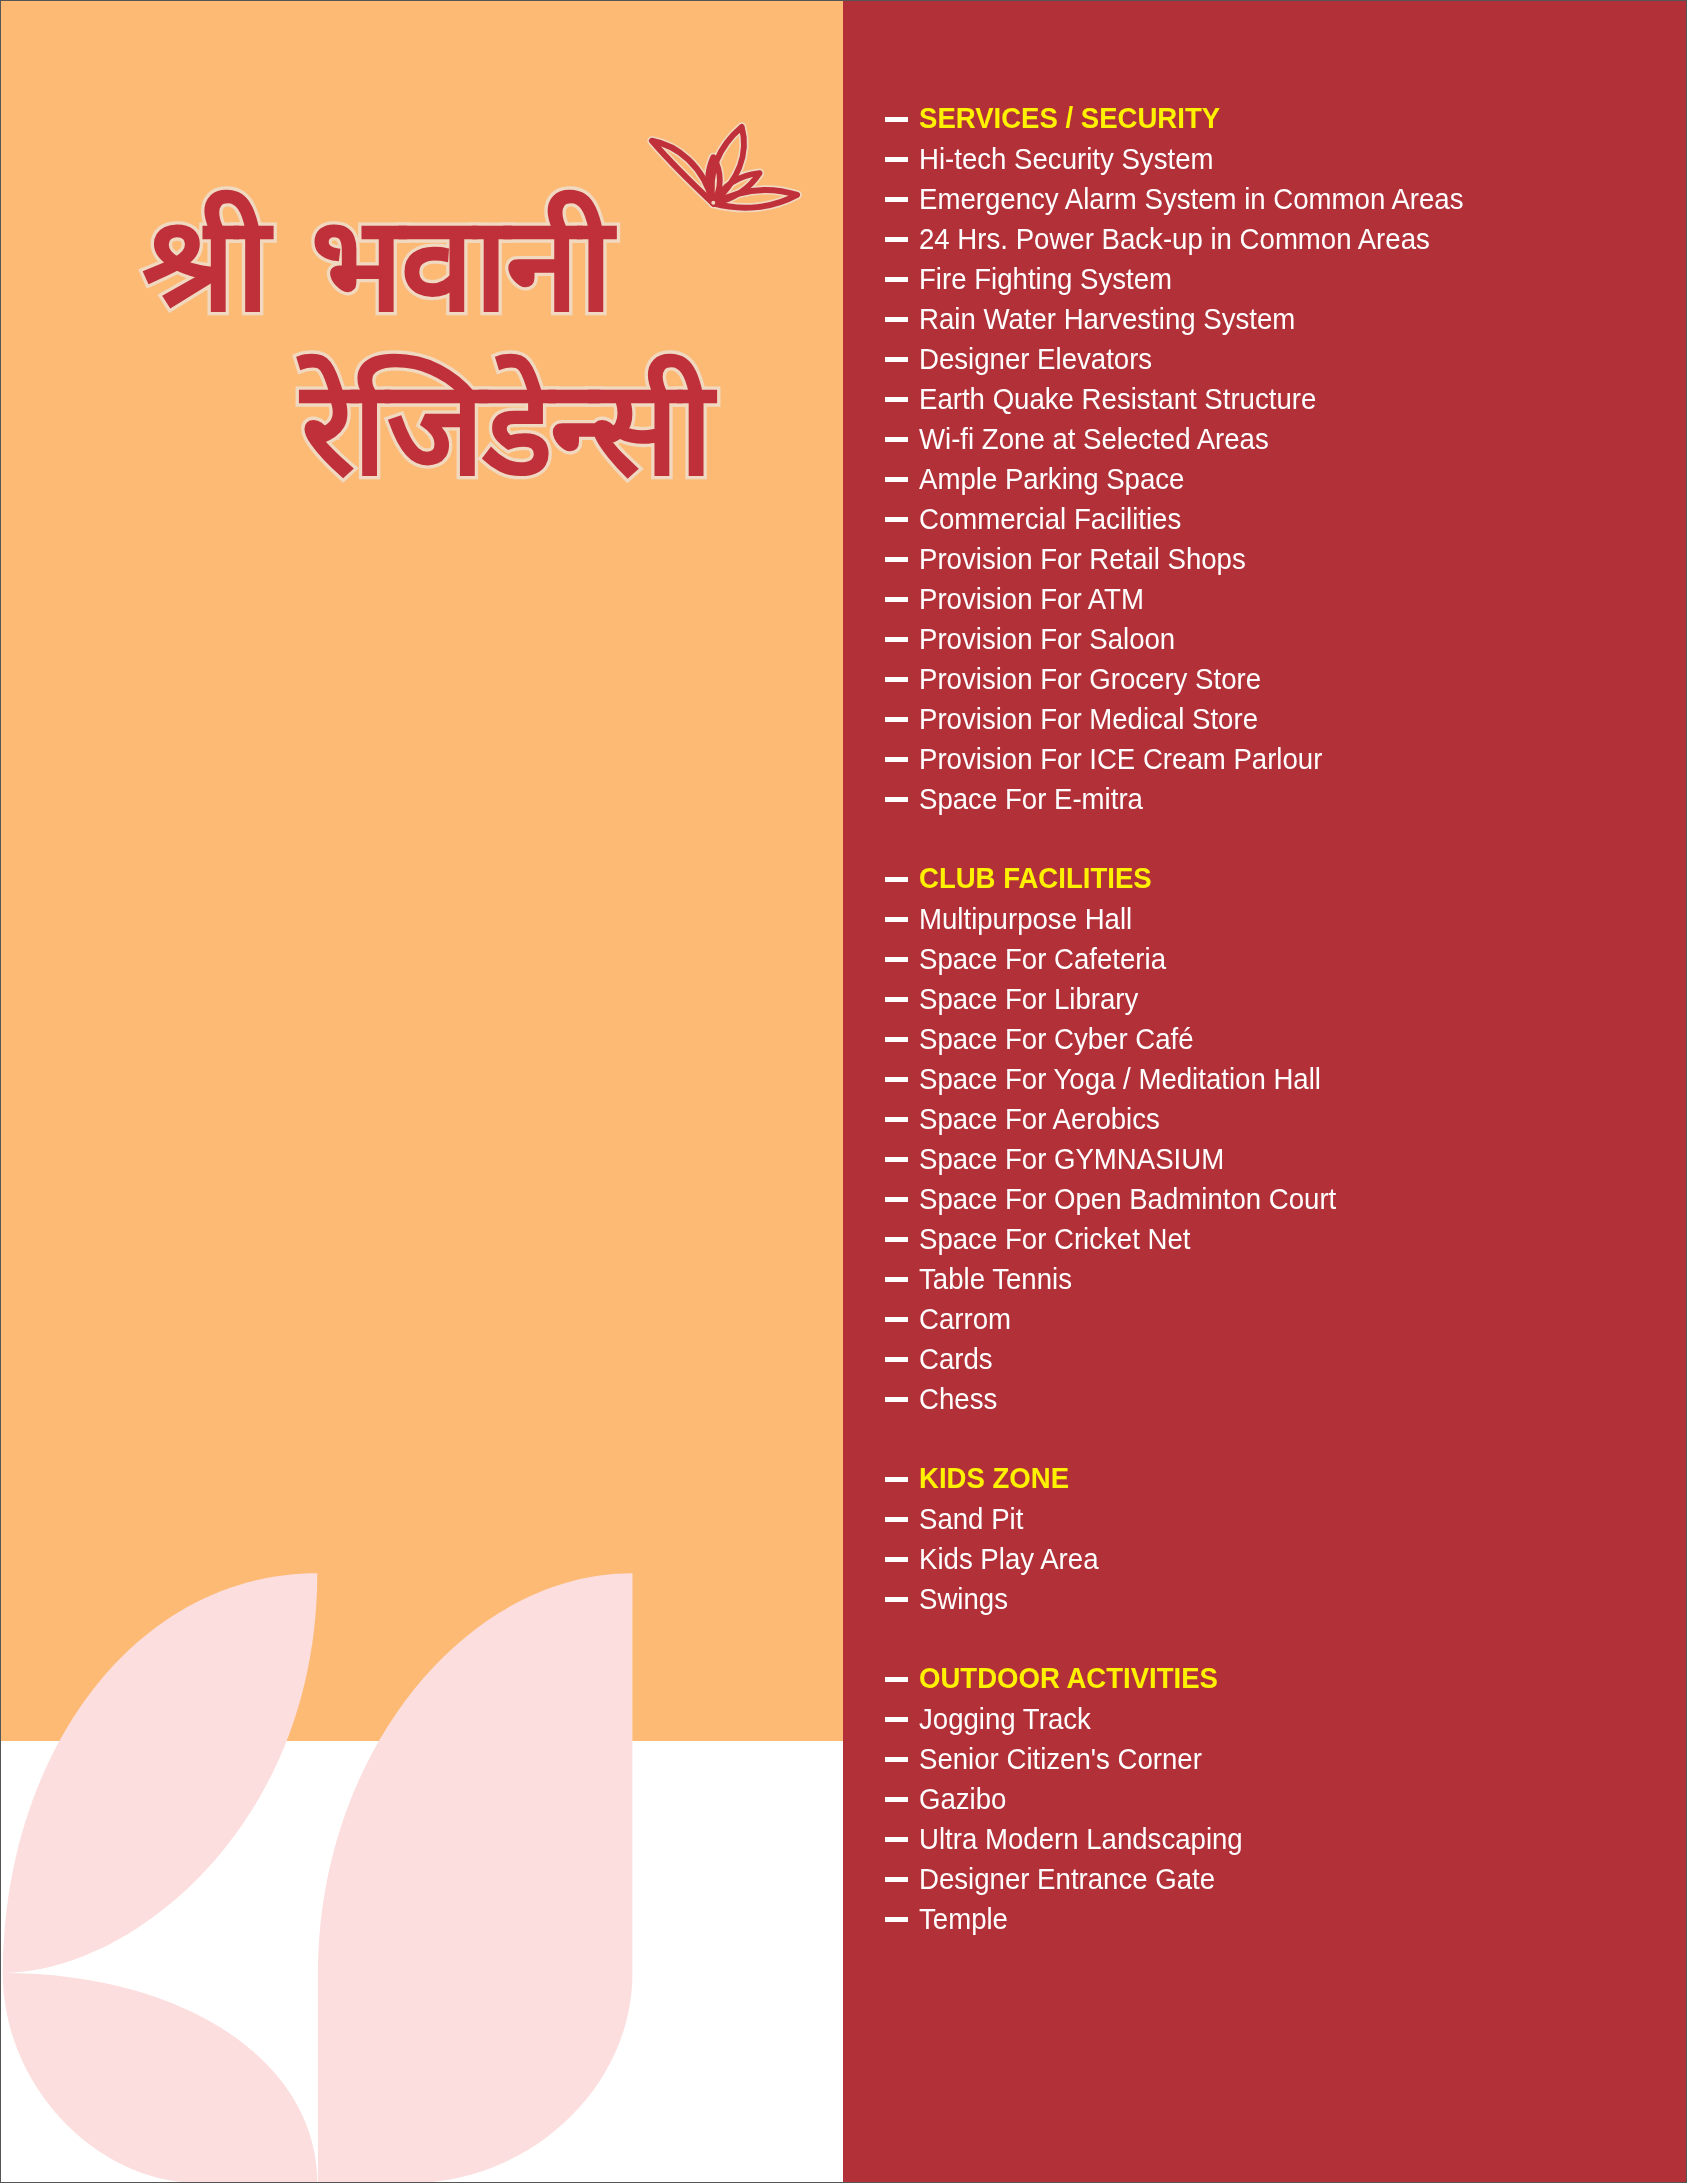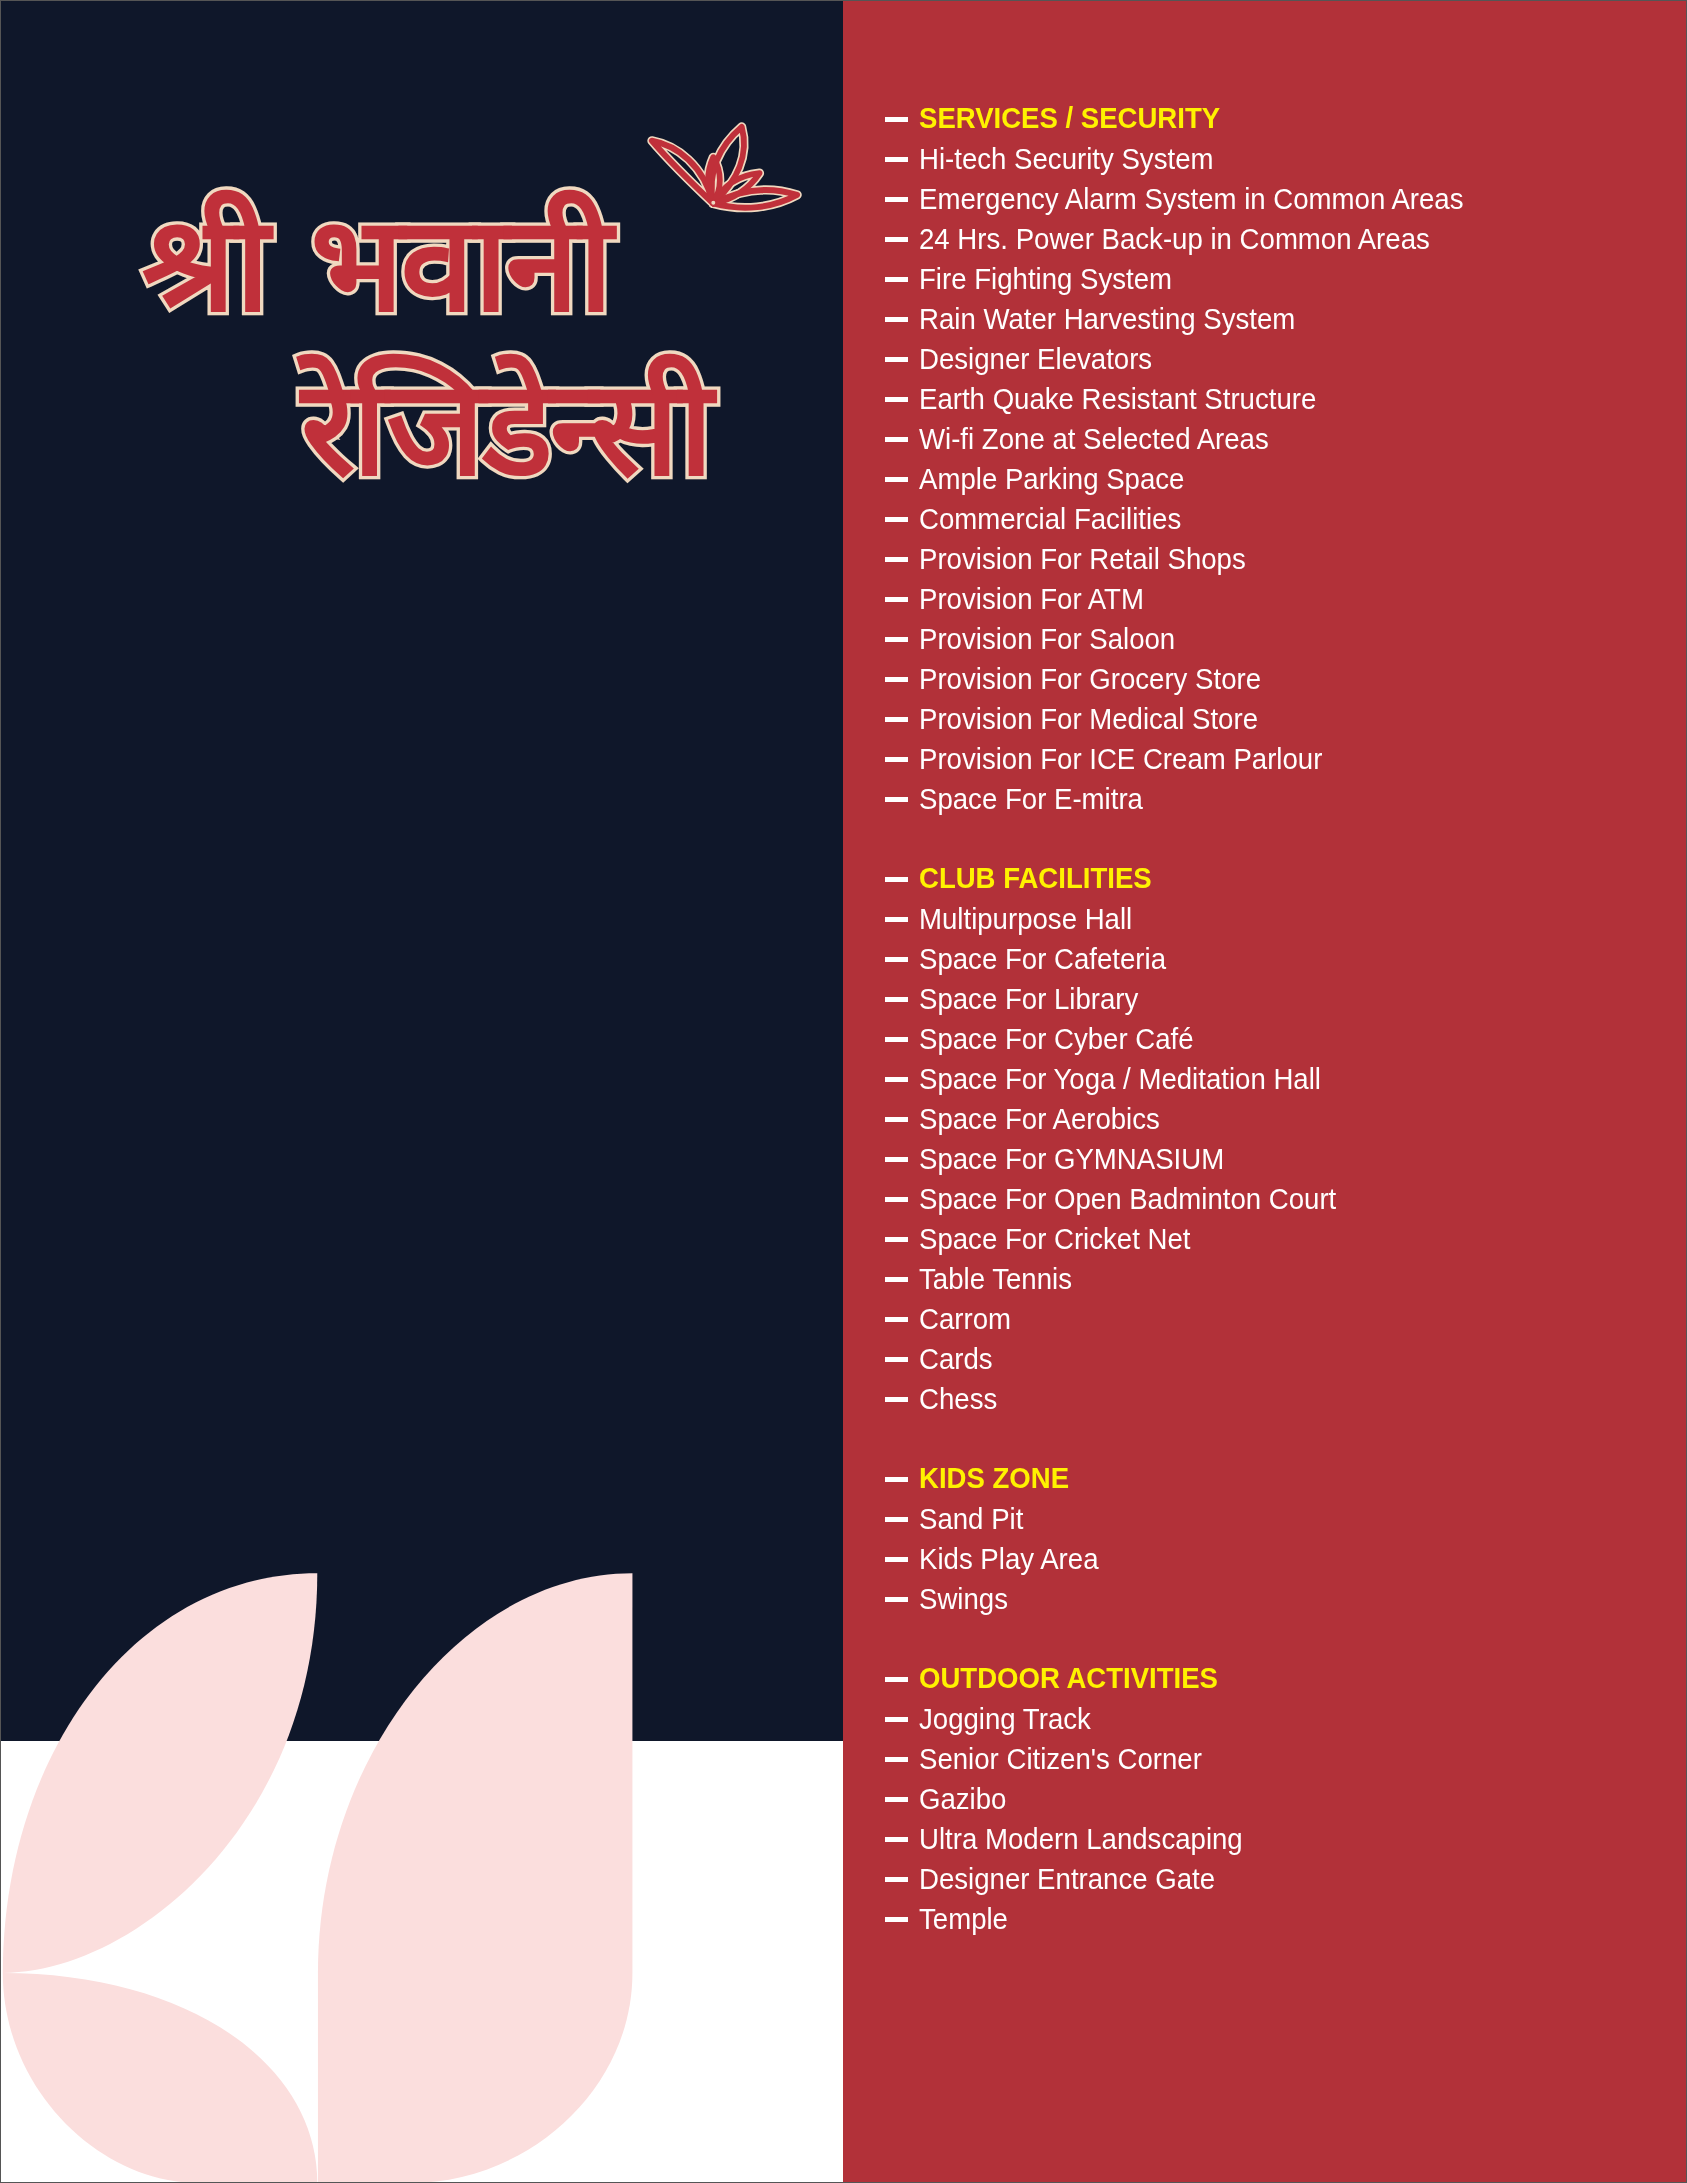--- a/index.html
+++ b/index.html
@@ -1,18 +1,18 @@
 <!DOCTYPE html>
 <html style="font-size:10.6px"><head>
 <meta charset="utf-8">
 <style>
   html, body { margin:0; padding:0; }
   body { width:1688px; height:2183px; position:relative; overflow:hidden; background:#ffffff; font-family:"Liberation Sans", sans-serif; }
   .frame { position:absolute; left:0; top:0; width:1685px; height:2181px; border:1.3px solid #555; box-sizing:content-box; pointer-events:none; z-index:5; }
-  .left { position:absolute; left:0; top:0; width:843px; height:1741px; background:#0f172a; }
+  .left { position:absolute; left:0; top:0; width:843px; height:1741px; background:#fdba74; }
   .right { position:absolute; left:843px; top:0; width:844px; height:2183px; background:#b23139; }
 
   .deco { position:absolute; left:0; top:1560px; width:661px; height:623px; }
 
   .lotus { position:absolute; left:644px; top:119px; width:165px; height:99px; }
 
   .title-line { position:absolute; color:#c0303a; font-weight:bold; font-family:"DejaVu Sans", sans-serif;
     -webkit-text-stroke:6.6px #f0d9c0; paint-order:stroke fill; white-space:nowrap; letter-spacing:-2.6px; }
   .title1 { left:142px; top:192px; font-size:132px; line-height:145px; }
   .title2 { left:301px; top:330px; font-size:132px; line-height:145px;margin-top:26px; }

